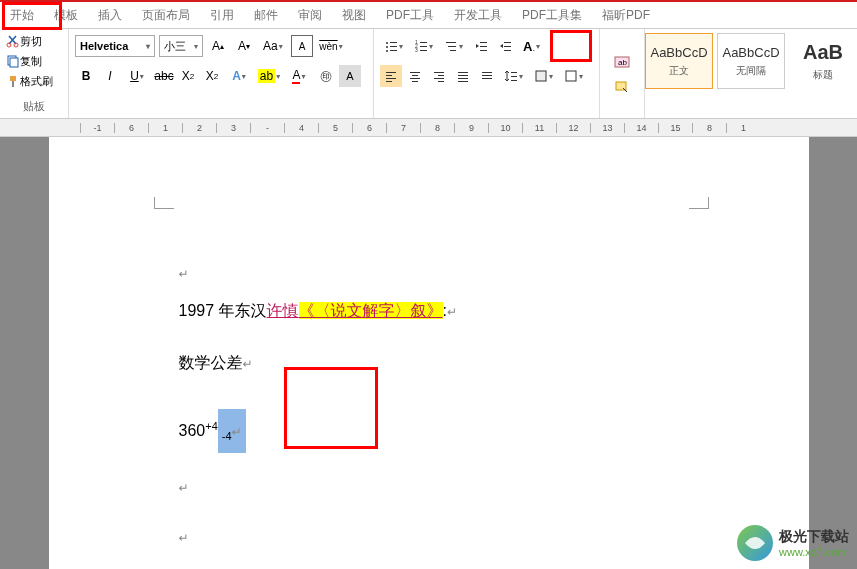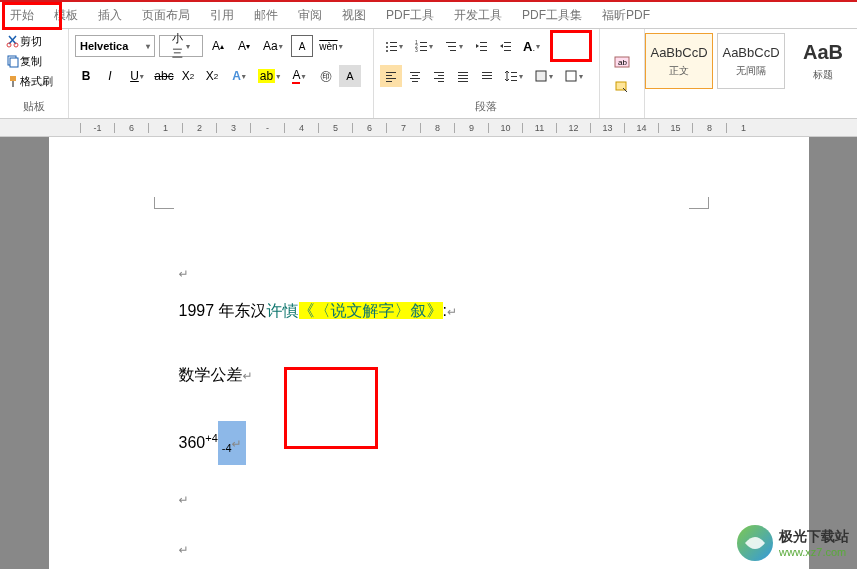--- a/index.html
+++ b/index.html
@@ -18,21 +18,21 @@
 .ribbon-group-title { font-size: 11px; color: #666; text-align: center; margin-top: auto; padding-bottom: 2px; }
 
 .clipboard-group { width: 70px; }
 .clipboard-item { display: flex; align-items: center; font-size: 11px; height: 20px; cursor: pointer; }
 .clipboard-icon { width: 14px; height: 14px; display: inline-block; }
 
 .font-group { width: 310px; }
 .font-row1 { display: flex; gap: 4px; align-items: center; height: 30px; }
 .font-row2 { display: flex; gap: 2px; align-items: center; height: 30px; }
 .font-select { width: 80px; height: 22px; border: 1px solid #aaa; font-size: 11px; padding: 0 4px; display: flex; align-items: center; justify-content: space-between; font-weight: bold; }
-.font-size-select { width: 44px; height: 22px; border: 1px solid #aaa; font-size: 11px; padding: 0 12px; display: flex; align-items: center; justify-content: space-between; }
+.font-size-select { width: 44px; height: 22px; border: 1px solid #aaa; font-size: 11px; padding: 0 4px; display: flex; align-items: center; justify-content: space-between; }
 .btn-small { width: 22px; height: 22px; display: flex; align-items: center; justify-content: center; font-size: 12px; cursor: pointer; }
 .btn-small.withdd { width: 28px; }
 .dd { font-size: 8px; color: #666; margin-left: 1px; }
 
 .para-group { width: 230px; }
 .para-row { display: flex; gap: 2px; align-items: center; height: 30px; }
 
 .red-box-strike { position: absolute; left: 550px; top: 30px; width: 42px; height: 32px; border: 3px solid #ff0000; pointer-events: none; z-index: 100; }
 
 .edit-group { width: 46px; display: flex; flex-direction: column; justify-content: center; gap: 2px; }
@@ -47,21 +47,21 @@
 .ruler { height: 18px; background: #f0f0f0; border-bottom: 1px solid #ccc; font-size: 9px; color: #555; display: flex; align-items: center; padding-left: 80px; letter-spacing: 0; }
 .ruler-mark { display: inline-block; width: 34px; text-align: center; border-left: 1px solid #aaa; }
 
 .page { background: #fff; margin: 0 auto; width: 760px; height: 440px; position: relative; padding: 40px 50px; }
 .page-corner-tl { position: absolute; left: 105px; top: 60px; width: 20px; height: 12px; border-left: 1px solid #999; border-bottom: 1px solid #999; }
 .page-corner-tr { position: absolute; right: 100px; top: 60px; width: 20px; height: 12px; border-right: 1px solid #999; border-bottom: 1px solid #999; }
 
 .doc-content { margin-top: 80px; margin-left: 80px; font-size: 16px; line-height: 2; }
 .doc-line1 { font-size: 16px; }
 .hl-yellow { background: #ffff00; }
-.link-blue { color: #0f766e; }
+.link-blue { color: #be185d; text-decoration: underline; }
 
 .doc-formula { margin-top: 30px; font-size: 16px; }
 .selected-blue { background: #8db8e8; display: inline-block; padding: 6px 4px; }
 .red-box-formula { position: absolute; border: 3px solid #ff0000; left: 235px; top: 230px; width: 94px; height: 82px; pointer-events: none; }
 
 .para-mark { color: #888; font-size: 12px; }
 
 .watermark { position: absolute; right: 8px; bottom: 8px; display: flex; align-items: center; gap: 6px; z-index: 200; }
 .wm-logo { width: 36px; height: 36px; border-radius: 50%; background: linear-gradient(135deg, #7ec850, #3399dd); position: relative; }
 .wm-text { display: flex; flex-direction: column; }
@@ -289,21 +289,20 @@
           </svg>
           <span class="dd">▾</span>
         </div>
       <div class="btn-small withdd">
           <svg width="14" height="14">
             <rect x="2" y="2" width="10" height="10" fill="none" stroke="#333"></rect>
           </svg>
           <span class="dd">▾</span>
         </div>
     </div>
-    <div class="ribbon-group-title">段落</div>
   </div>
 
   <div class="ribbon-group edit-group">
     <div class="btn-small" style="width:32px">
         <svg width="18" height="16">
           <rect x="2" y="3" width="14" height="10" fill="#fde" stroke="#a66"></rect>
           <text x="5" y="11" font-size="8">ab</text>
         </svg>
       </div>
     <div class="btn-small" style="width:32px">
@@ -357,21 +356,21 @@
 
   <div class="page">
     <div class="page-corner-tl"></div>
     <div class="page-corner-tr"></div>
 
     <div class="doc-content">
       <div style="margin-bottom:6px"><span class="para-mark">↵</span></div>
       <div class="doc-line1">
         <span>1997 年东汉</span><span class="link-blue">许慎</span><span class="hl-yellow link-blue">《〈说文解字〉叙》</span><span>:</span><span class="para-mark">↵</span>
       </div>
-      <div style="margin-top:32px">
+      <div style="margin-top:20px">
         <span>数学公差</span><span class="para-mark">↵</span>
       </div>
       <div class="doc-formula">
         <span>360</span><sup style="font-size:11px">+4</sup><span class="selected-blue"><sub style="font-size:11px">-4</sub><span class="para-mark">↵</span></span>
       </div>
       <div style="margin-top:18px"><span class="para-mark">↵</span></div>
       <div style="margin-top:18px"><span class="para-mark">↵</span></div>
 
     </div>
 

